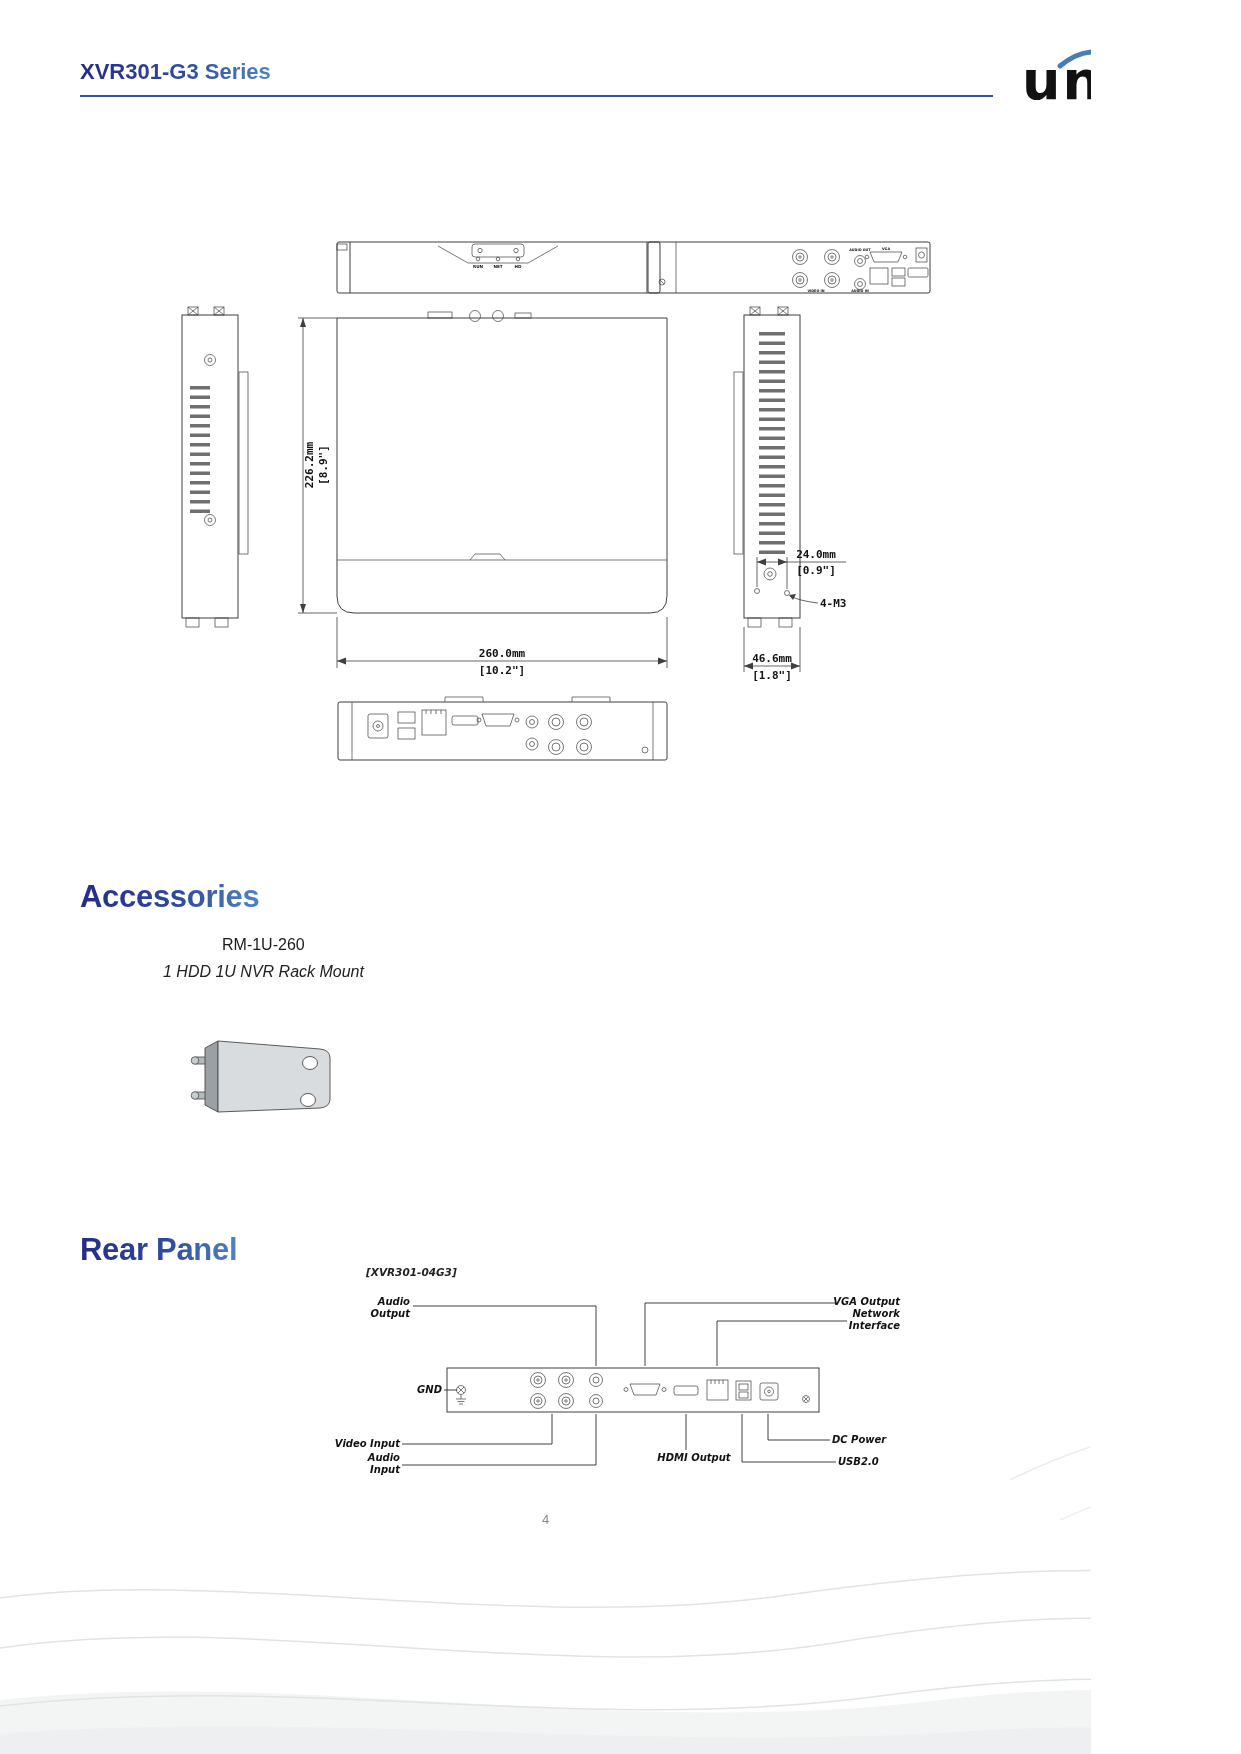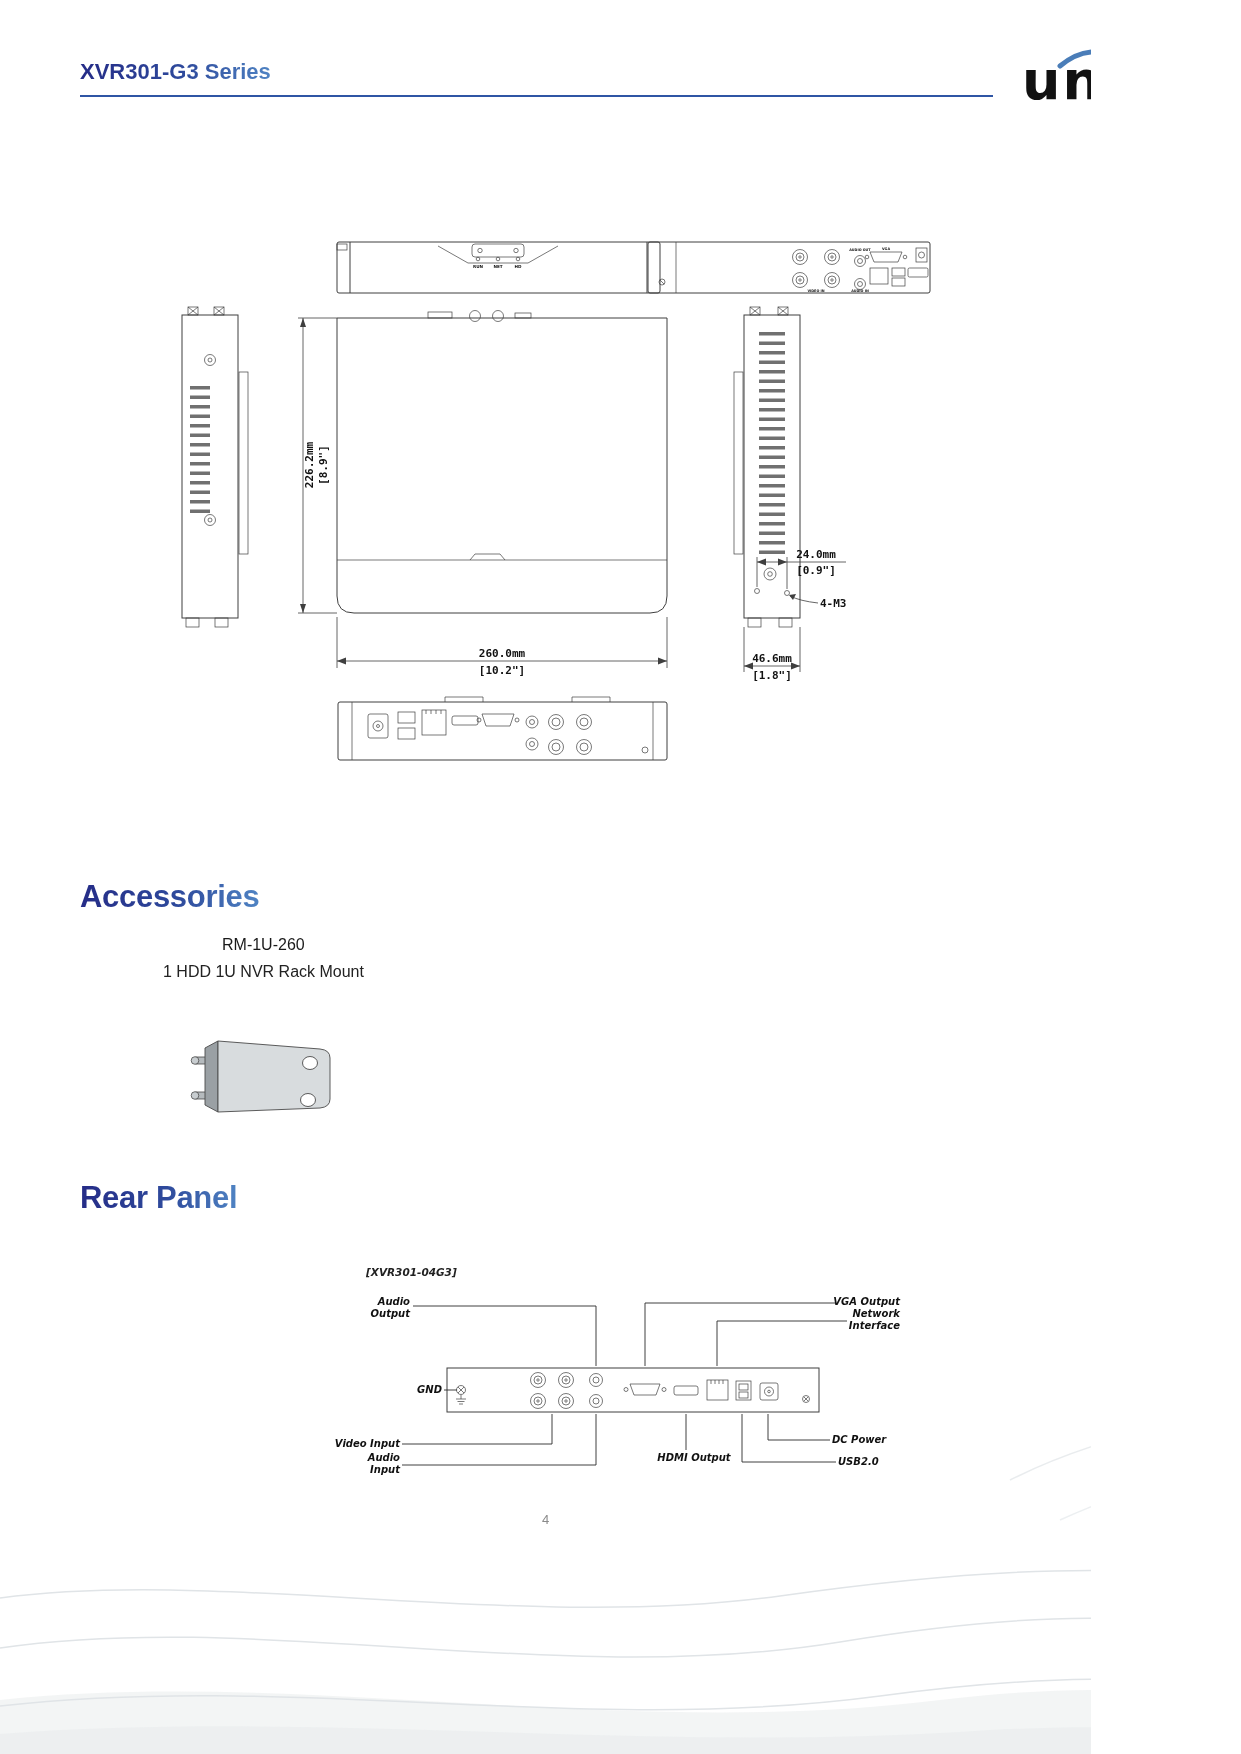--- a/index.html
+++ b/index.html
@@ -4,23 +4,23 @@
 <style>
   html,body{margin:0;padding:0;background:#fff;}
   .page{position:relative;width:1091px;height:1754px;background:#fff;overflow:hidden;
         font-family:"Liberation Sans",sans-serif;}
   .grad{background:linear-gradient(90deg,#252c87 0%,#2e4a9c 55%,#4f83c3 100%);
         -webkit-background-clip:text;background-clip:text;color:transparent;display:inline-block;}
   .hdr-title{position:absolute;left:80px;top:59px;font-size:22px;font-weight:bold;z-index:2;}
   .hdr-rule{position:absolute;left:80px;top:95px;width:913px;border-top:2px solid #2f55a4;z-index:2;}
   .h2{position:absolute;left:80px;font-size:31px;font-weight:bold;letter-spacing:-0.3px;z-index:2;}
   .h2.acc{top:872px;margin-top:7px;}
-  .h2.rear{top:1180px;}
+  .h2.rear{top:1232px;}
   .acc-model{position:absolute;left:222px;top:936px;font-size:16px;font-weight:normal;color:#1a1a1a;z-index:2;}
-  .acc-desc{position:absolute;left:163px;top:963px;font-size:16px;color:#222;z-index:2;}
+  .acc-desc{position:absolute;left:163px;top:963px;font-size:16px;color:#222;z-index:2;font-style:italic;}
   .pagenum{position:absolute;left:0;top:1512px;width:100%;text-align:center;font-size:13px;color:#8a8a8a;z-index:2;}
   svg.art{position:absolute;left:0;top:0;z-index:1;pointer-events:none;}
   svg .ln{fill:none;stroke:#3f3f3f;stroke-width:1;}
   svg .lnt{fill:none;stroke:#3f3f3f;stroke-width:0.7;}
   svg .dim{fill:none;stroke:#3f3f3f;stroke-width:0.8;}
   svg .lead{fill:none;stroke:#2a2a2a;stroke-width:0.9;}
   svg .arr{fill:#3f3f3f;stroke:none;}
   svg text{font-family:"DejaVu Sans",sans-serif;fill:#111;stroke:none;}
   svg .dimtxt{font-family:"DejaVu Sans Mono",monospace;font-size:11px;font-weight:bold;}
   svg .tinytxt{font-size:3.4px;font-weight:bold;}

